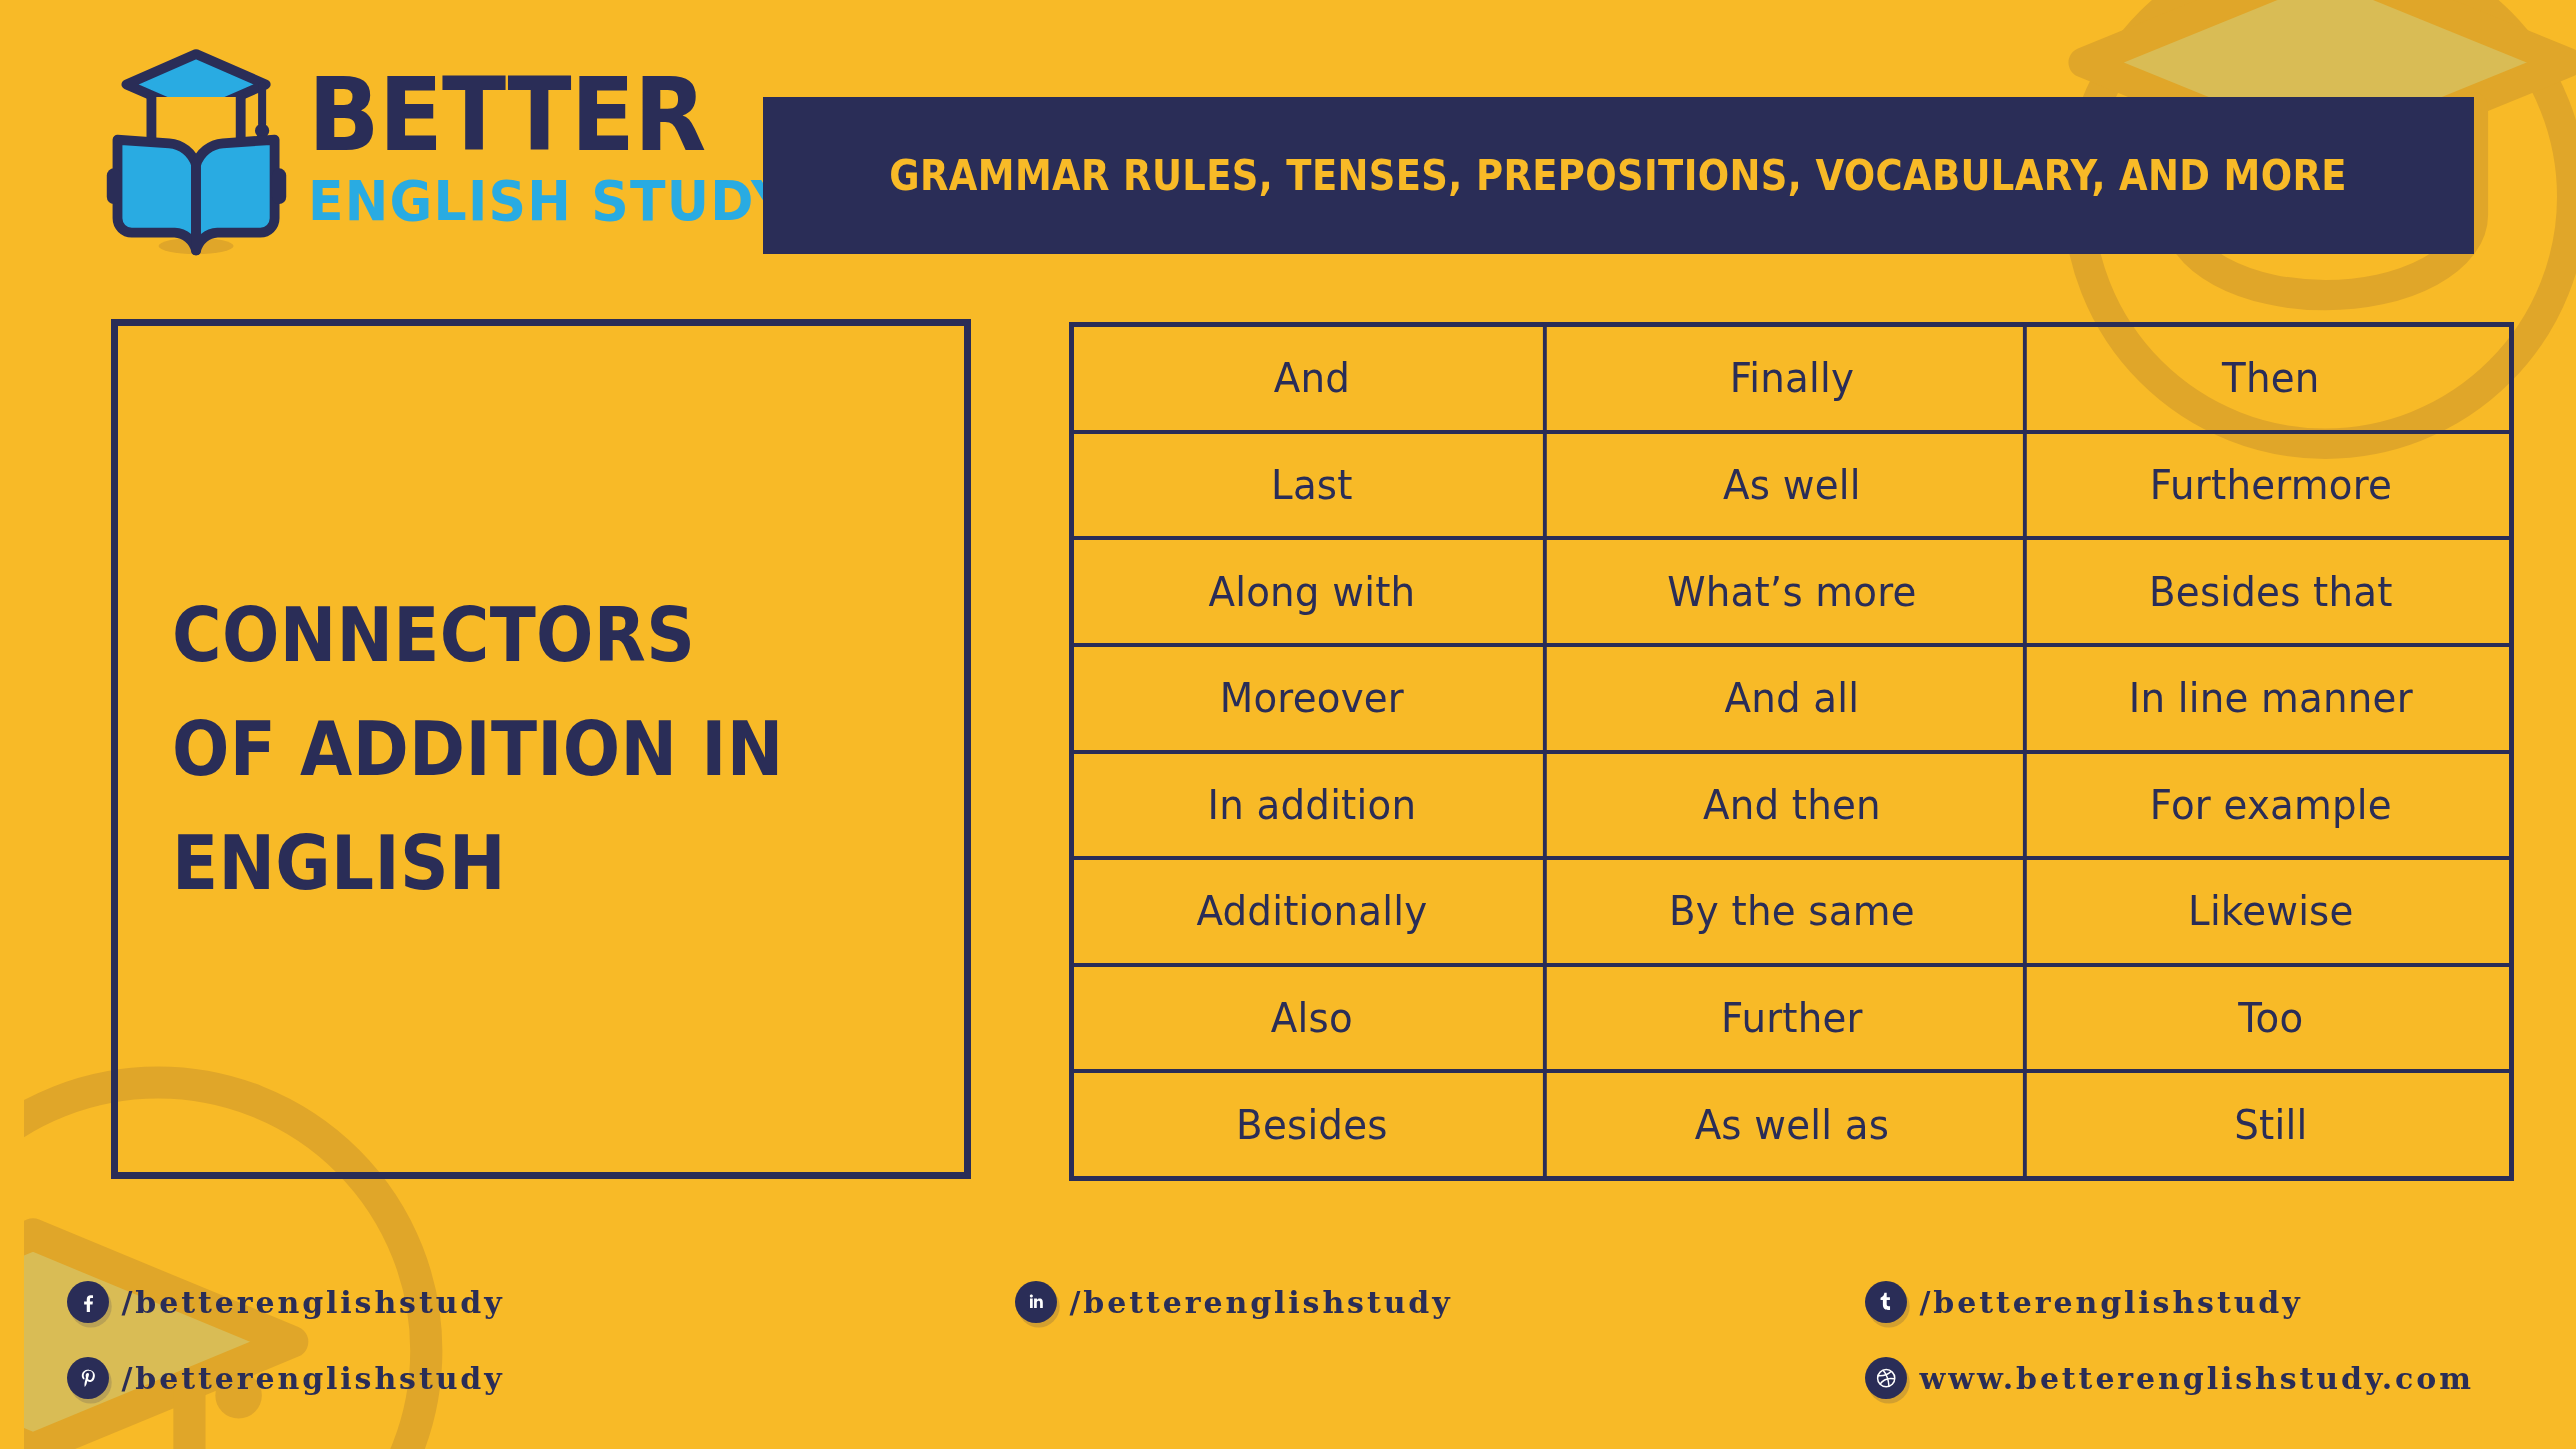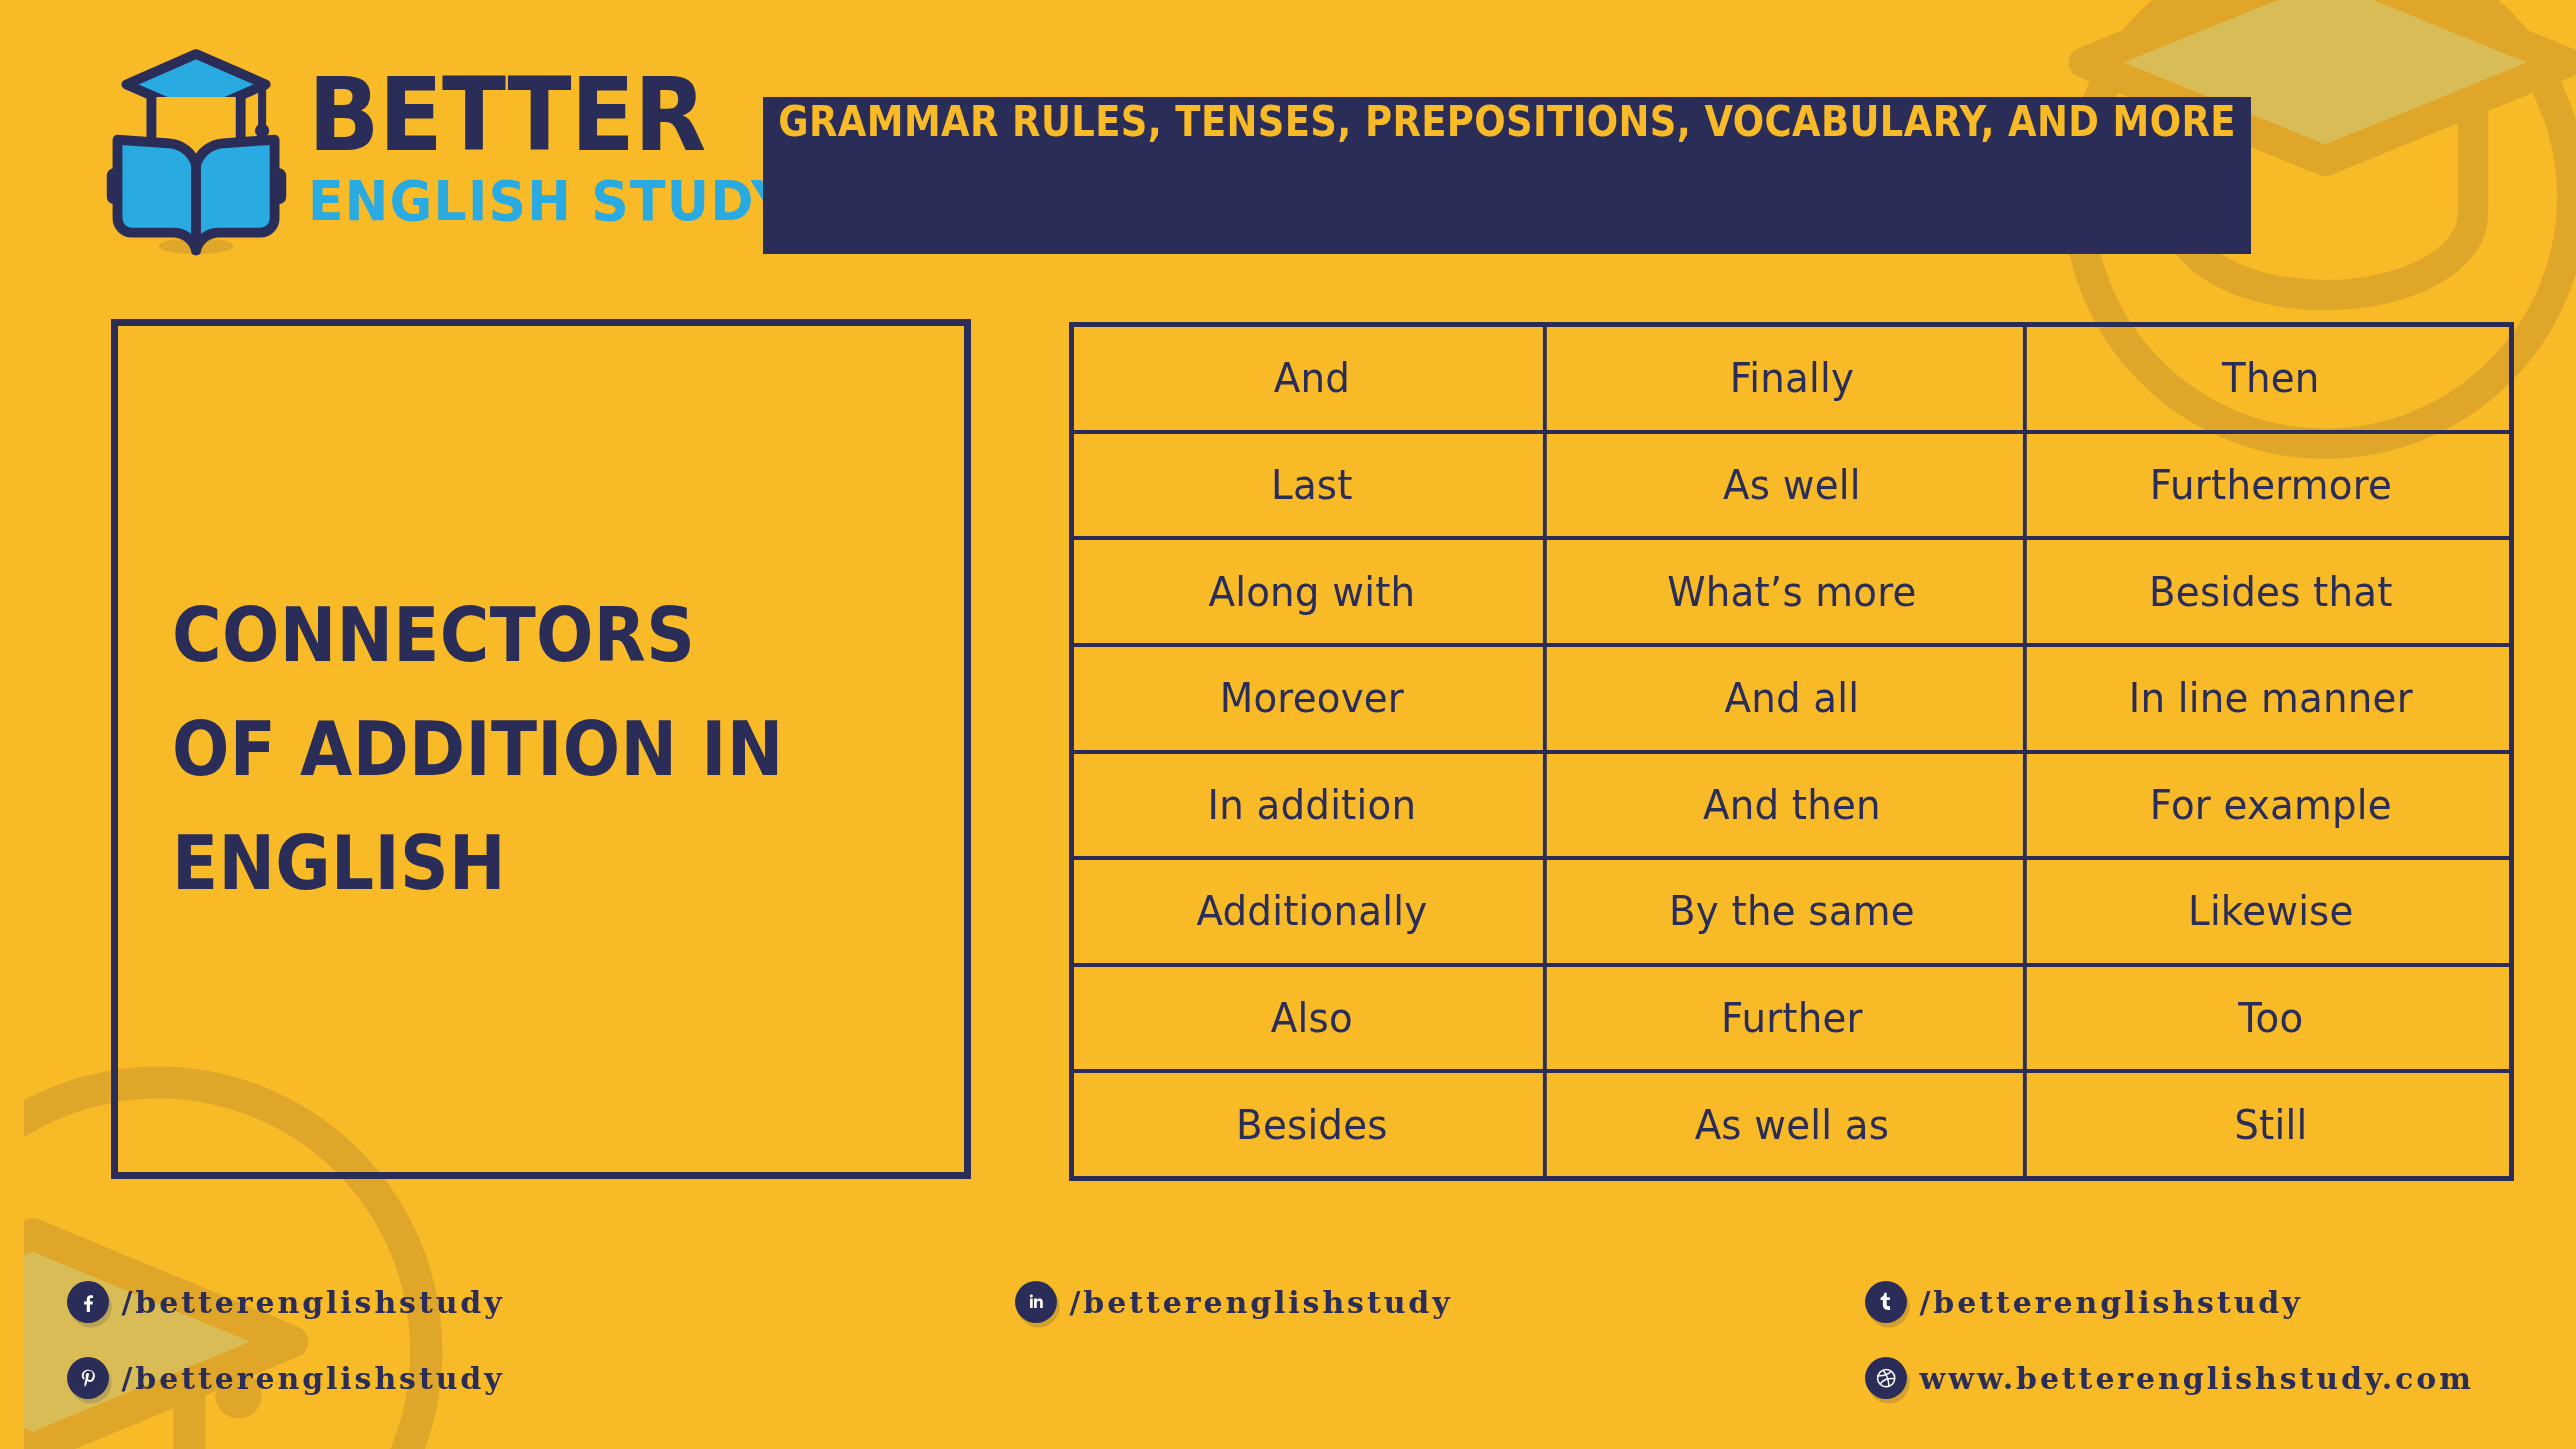--- a/index.html
+++ b/index.html
@@ -25,22 +25,22 @@
     font-family:"DejaVu Sans", sans-serif;
     font-weight:bold;font-size:101px;letter-spacing:-0.9px;
     color:#2A2D57;transform:scaleX(.93);transform-origin:left center;
   }
   #brand-secondary{
     font-family:"DejaVu Sans", sans-serif;
     font-weight:bold;font-size:56px;letter-spacing:1.3px;
     color:#29ABE2;transform:scaleX(.93);transform-origin:left center;margin-top:12.5px;
   }
   #tagline-banner{
-    position:absolute;left:739px;top:97px;width:1488px;height:157px;
-    background:#2A2D57;display:flex;align-items:flex-start;justify-content:center;
+    position:absolute;left:739px;top:97px;width:1711px;height:157px;
+    background:#2A2D57;display:flex;align-items:center;justify-content:center;
   }
   #tagline-text{
     color:#F8BA27;font-family:"DejaVu Sans", sans-serif;font-weight:bold;
     font-size:42px;letter-spacing:0.4px;transform:scaleX(.88);white-space:nowrap;
   }
 
   
   #title-panel{
     position:absolute;left:87px;top:319px;width:860px;height:860px;
     border:7.2px solid #2A2D57;box-sizing:border-box;

